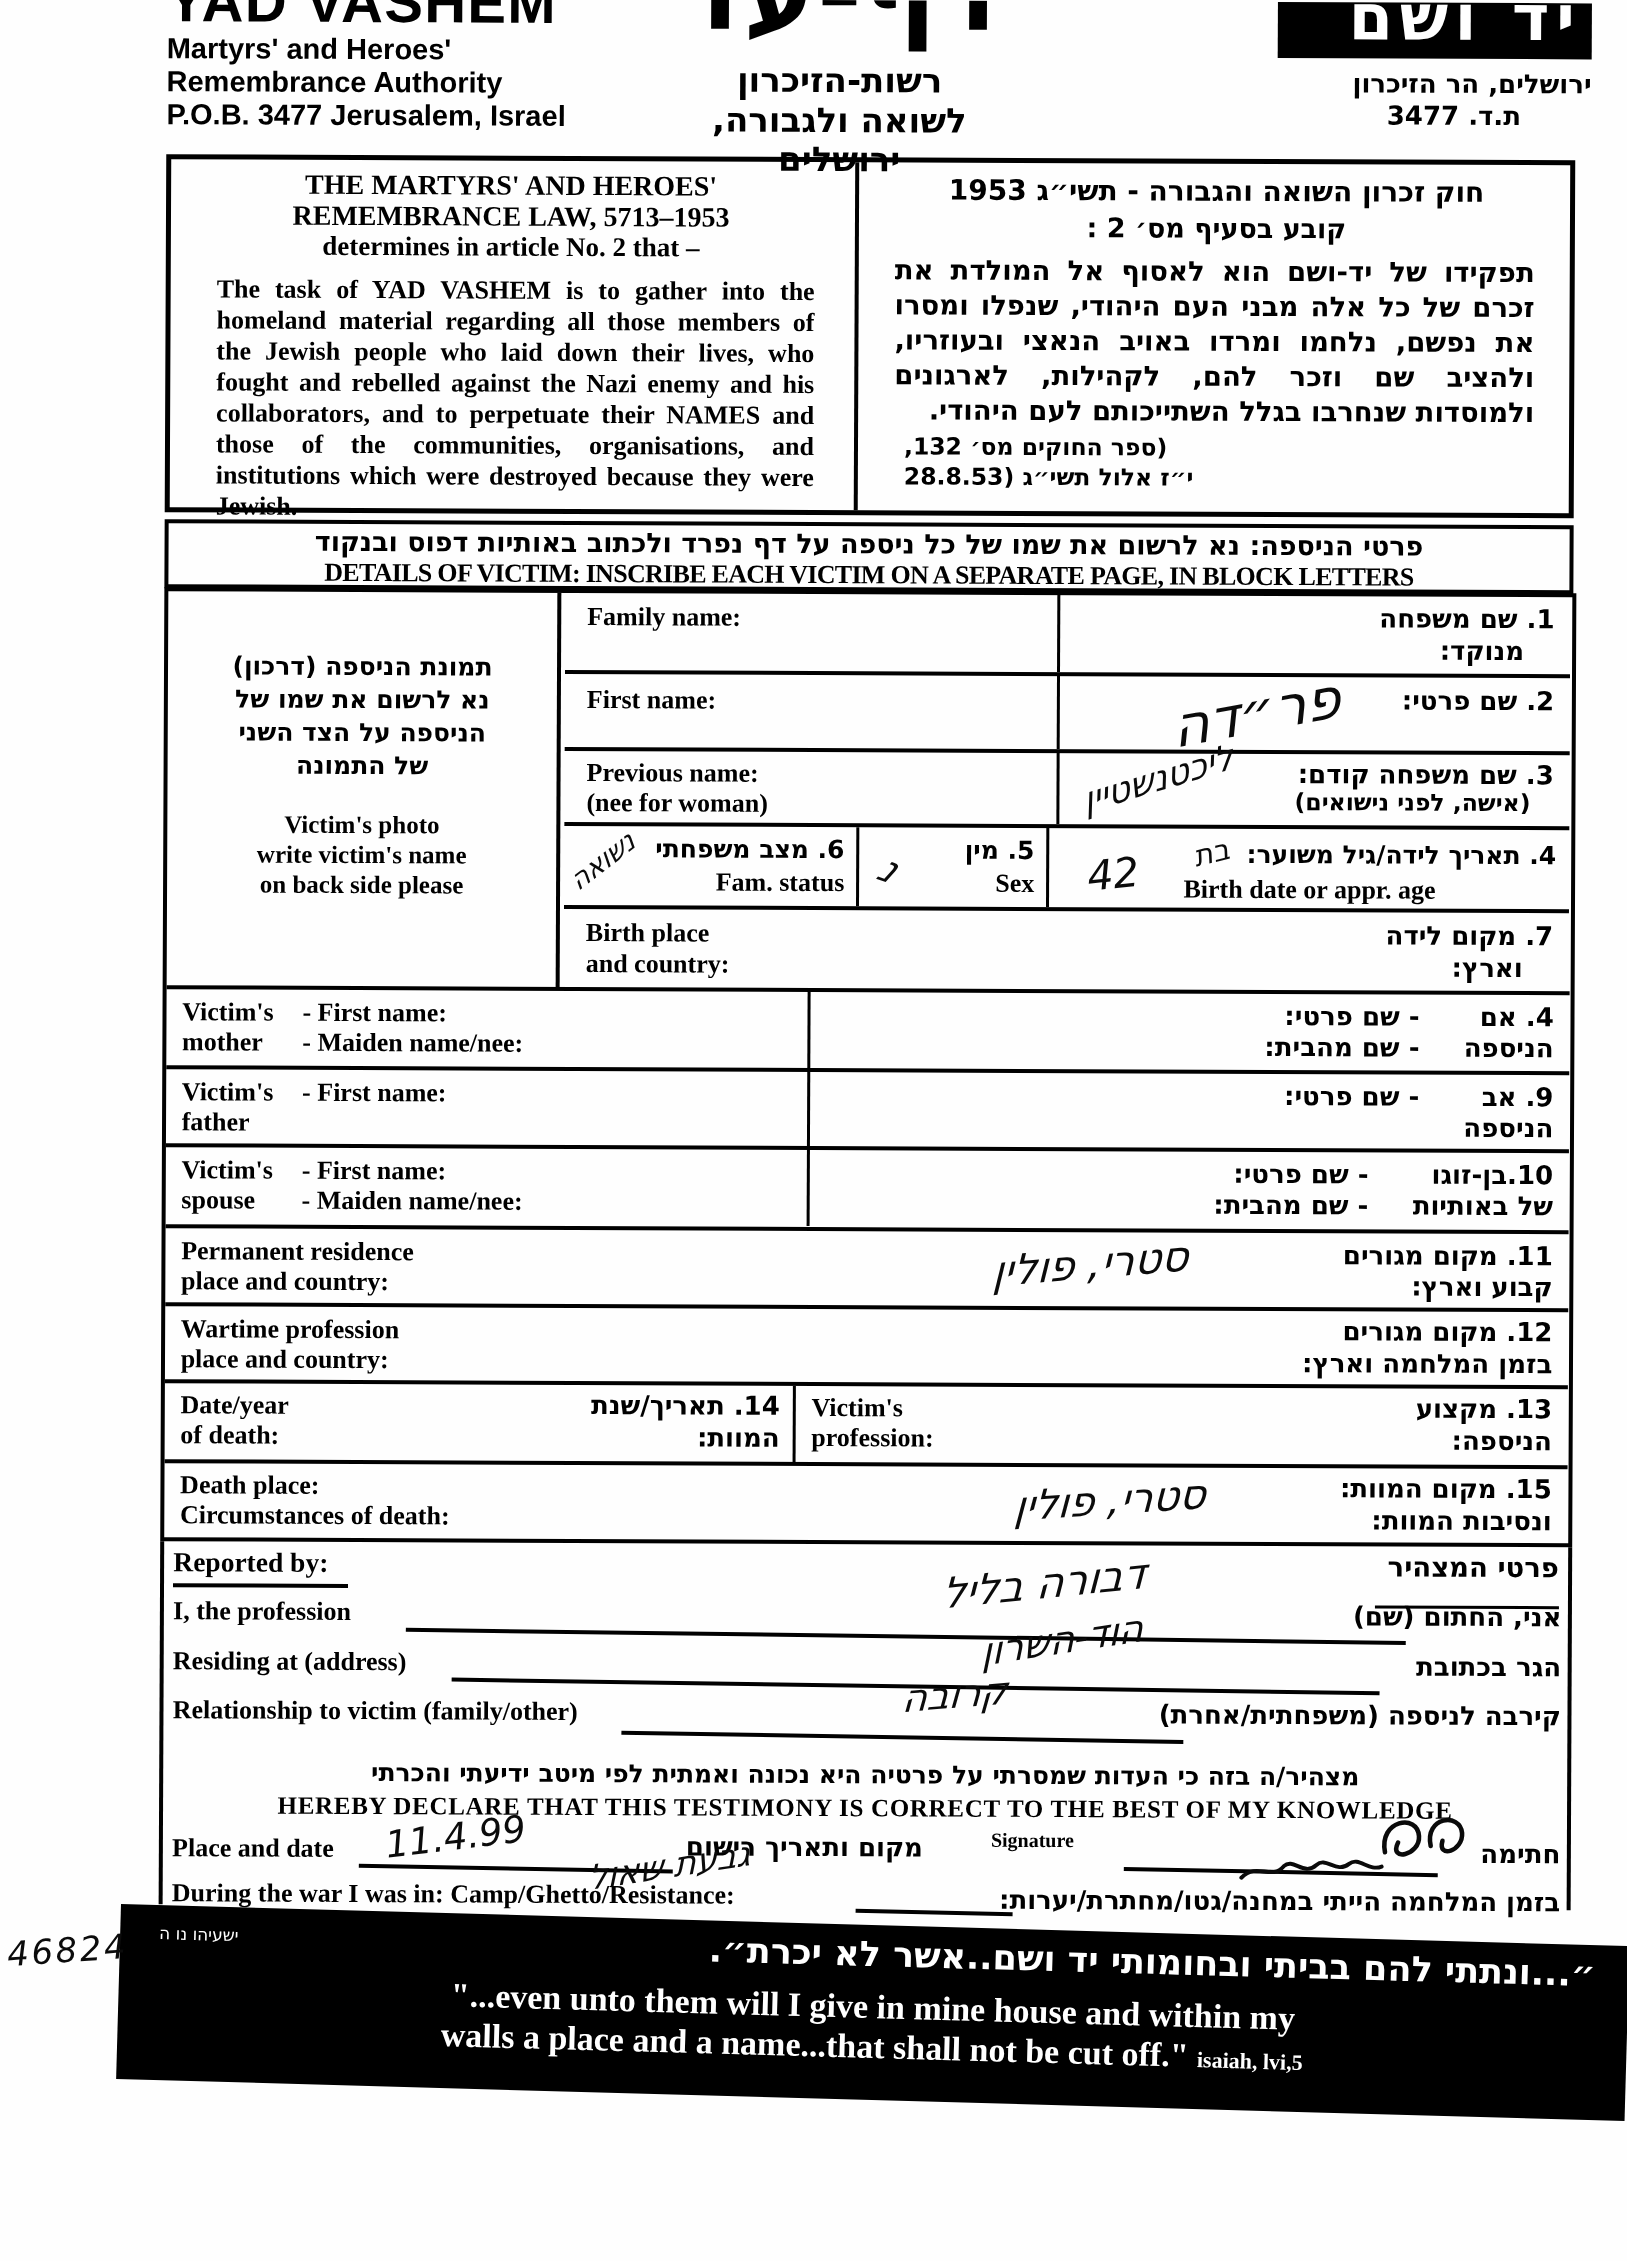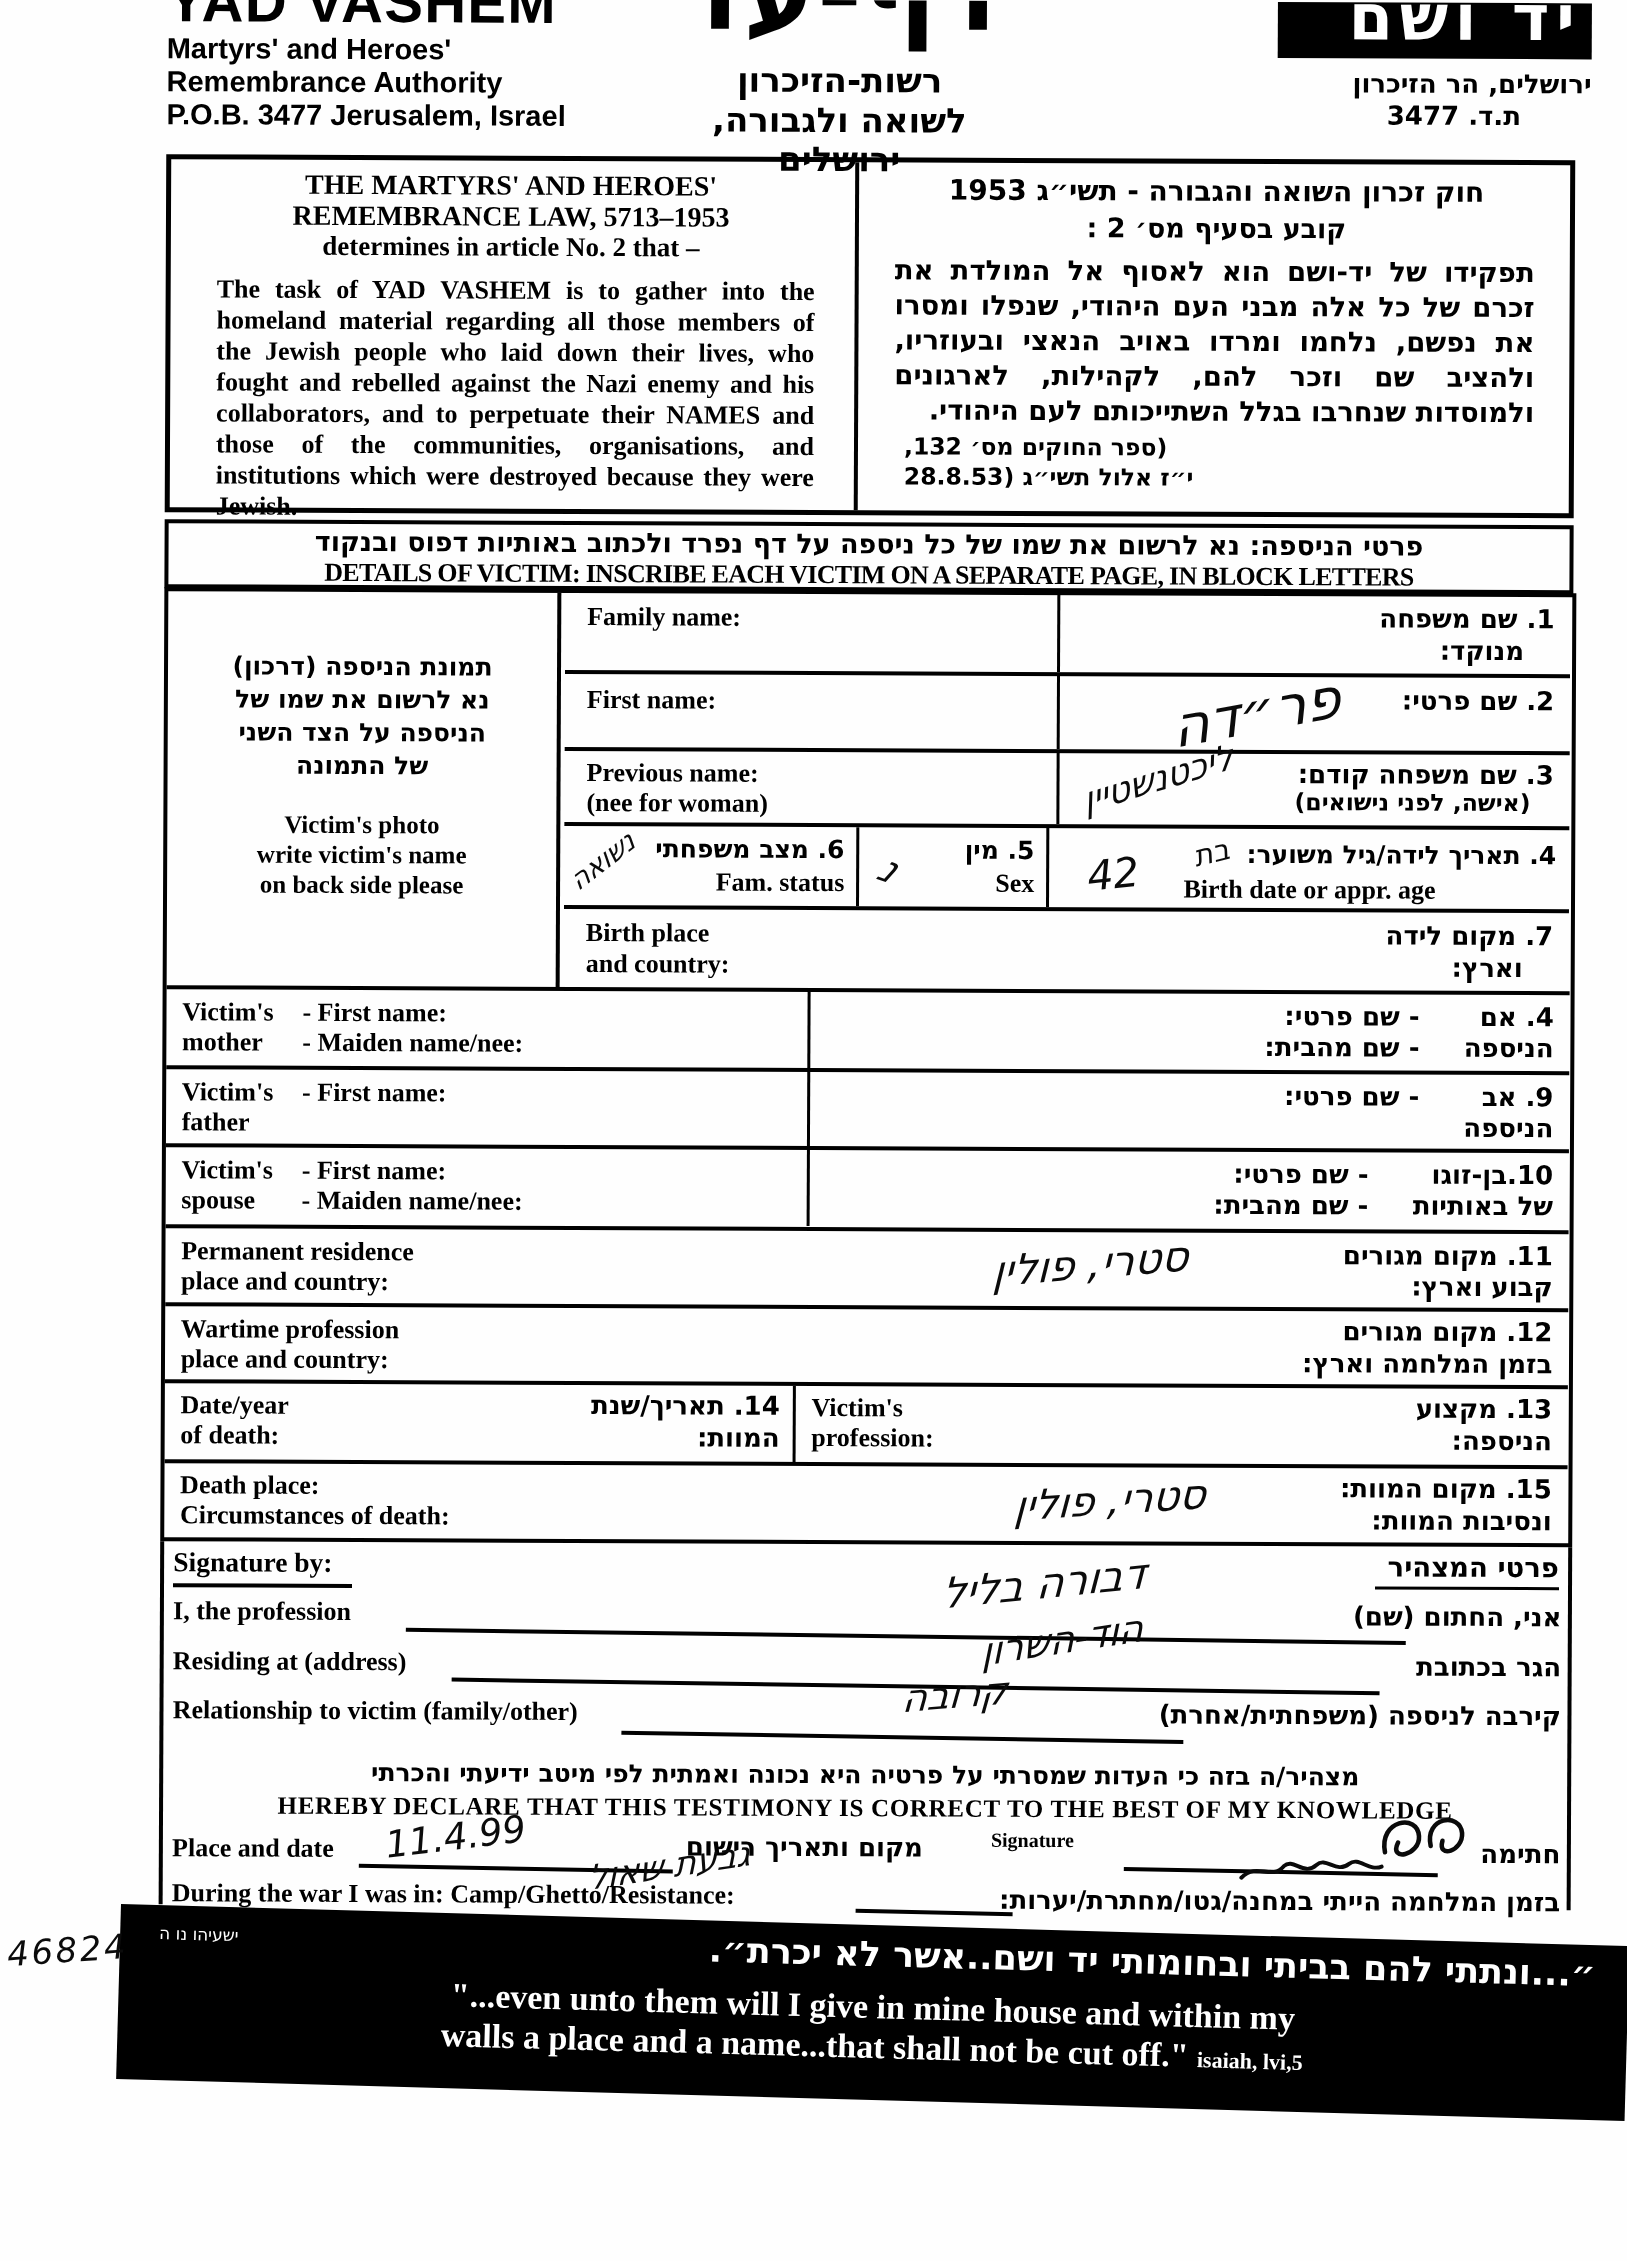--- a/index.html
+++ b/index.html
@@ -266,22 +266,22 @@
       <div class="en lbl-en abs" style="left:15.7px;top:6.5px;">Death place:</div>
       <div class="en lbl-en abs" style="left:15.7px;top:37px;">Circumstances of death:</div>
       <div class="he lbl-he abs" style="right:15.7px;top:5.2px;">15. מקום המוות:</div>
       <div class="he lbl-he abs" style="right:15.7px;top:37px;">ונסיבות המוות:</div>
       <span class="hw" style="left:850px;top:9.2px;font-size:41px;transform:rotate(-4deg) skewX(-8deg);direction:rtl;">סטרי, פולין</span>
     </div>
   </div>
 
   <div class="abs" style="left:163px;top:1544px;width:1412px;height:363px;border-left:4.6px solid #000;border-right:4.6px solid #000;box-sizing:border-box;">
 
-    <span class="en abs" style="left:9.2px;top:5.2px;font-size:27.5px;border-bottom:4.6px solid #000;padding:0 19.6px 5.2px 0;">Signature by:</span>
-    <span class="he abs" style="right:9.2px;top:3.9px;font-size:27.5px;border-bottom:3.9px solid #000;padding:0 0 4px 13px;">פרטי המצהיר</span>
+    <span class="en abs" style="left:9.2px;top:5.2px;font-size:27.5px;border-bottom:4.6px solid #000;padding:0 19.6px 5.2px 0;">Reported by:</span>
+    <span class="he abs" style="right:9.2px;top:3.9px;font-size:27.5px;border-bottom:3.9px solid #000;padding:0 0 23px 13px;">פרטי המצהיר</span>
 
     <span class="en abs" style="left:9.2px;top:55px;font-size:26px;">I, the profession</span>
     <div class="bar" style="left:242px;top:90px;width:1000px;transform:rotate(0.5deg);"></div>
     <span class="he abs" style="right:6.5px;top:55px;font-size:26px;">אני, החתום (שם)</span>
     <span class="hw" style="left:778px;top:14.4px;font-size:42px;transform:rotate(-6deg) skewX(-10deg);direction:rtl;">דבורה בליל</span>
 
     <span class="en abs" style="left:9.2px;top:105px;font-size:26px;">Residing at (address)</span>
     <div class="bar" style="left:288px;top:140px;width:928px;transform:rotate(0.6deg);"></div>
     <span class="he abs" style="right:6.5px;top:105px;font-size:26px;margin-left:39px;">הגר בכתובת</span>
     <span class="hw" style="left:817px;top:73px;font-size:38px;transform:rotate(-9deg) skewX(-10deg);direction:rtl;">הוד-השרון</span>

